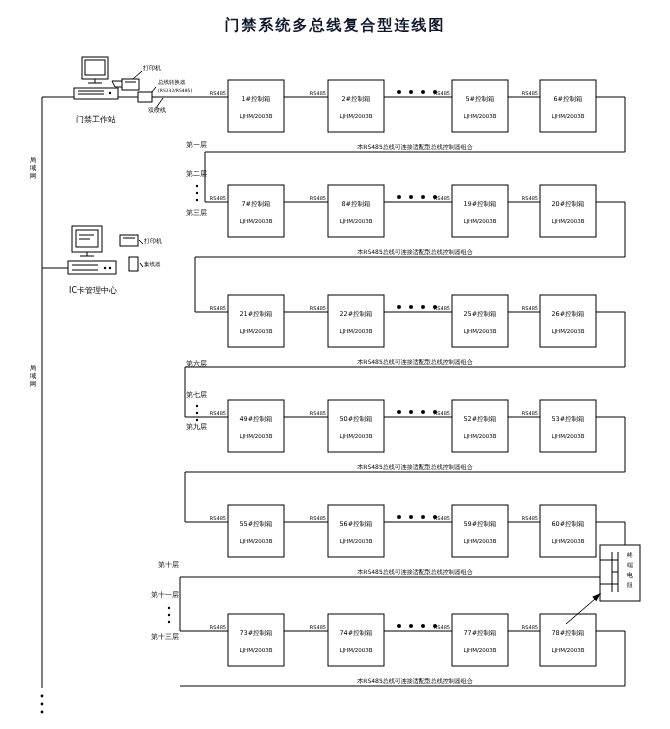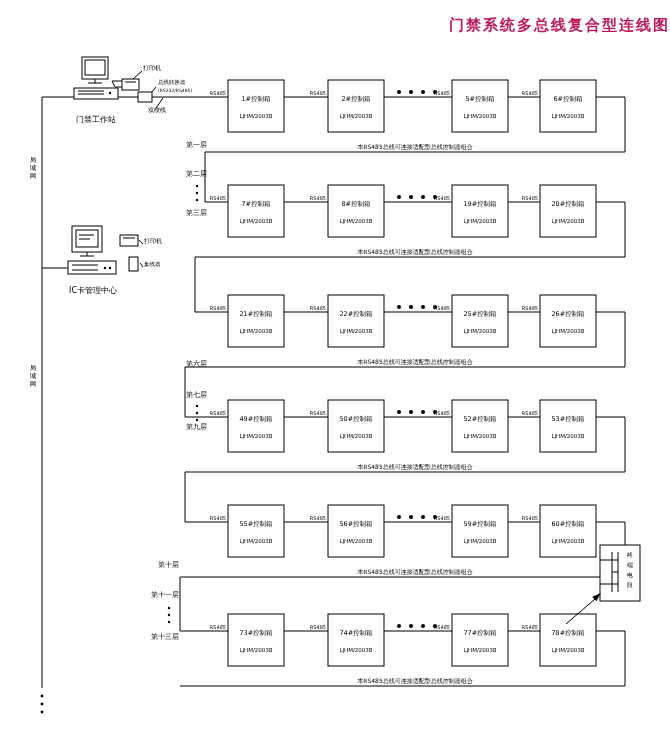--- a/index.html
+++ b/index.html
@@ -1,19 +1,19 @@
 <!DOCTYPE html>
 <html><head>
 <meta charset="utf-8">
 <style>
   html,body{margin:0;padding:0;background:#fff;}
   #app{position:relative;width:670px;height:729px;background:#fff;overflow:hidden;
        font-family:"DejaVu Sans",sans-serif;}
-  .title{position:absolute;top:16px;left:0;width:670px;text-align:right;
-         font-size:15px;font-weight:bold;letter-spacing:2px;color:#be185d;}
+  .title{position:absolute;top:16px;left:0;width:670px;text-align:center;
+         font-size:15px;font-weight:bold;letter-spacing:2px;color:#0f172a;}
   svg{position:absolute;top:0;left:0;}
   svg text{font-family:"DejaVu Sans",sans-serif;fill:#000;}
   svg line, svg rect, svg polygon, svg polyline{shape-rendering:geometricPrecision;}
 </style>
 </head>
 <body>
 
 <div id="app">
   <div class="title">门禁系统多总线复合型连线图</div>
   <svg id="diagram" width="670" height="729" viewBox="0 0 670 729">

